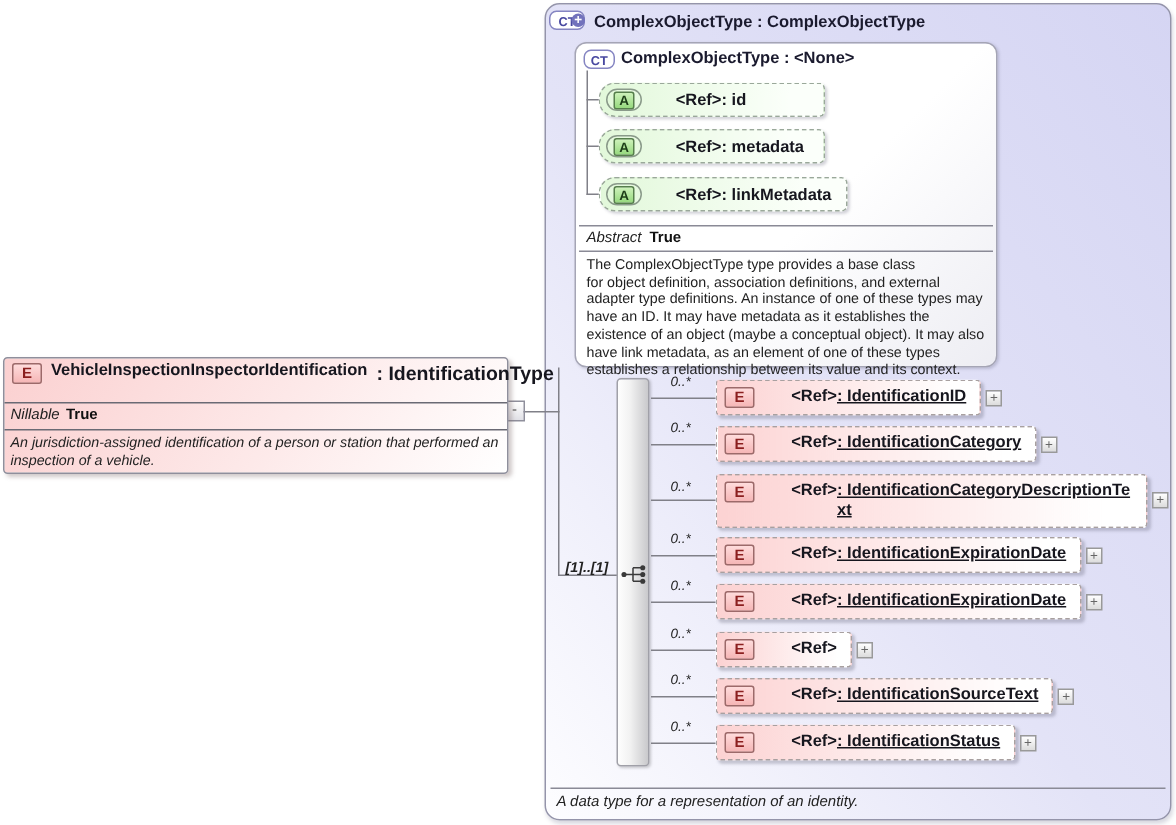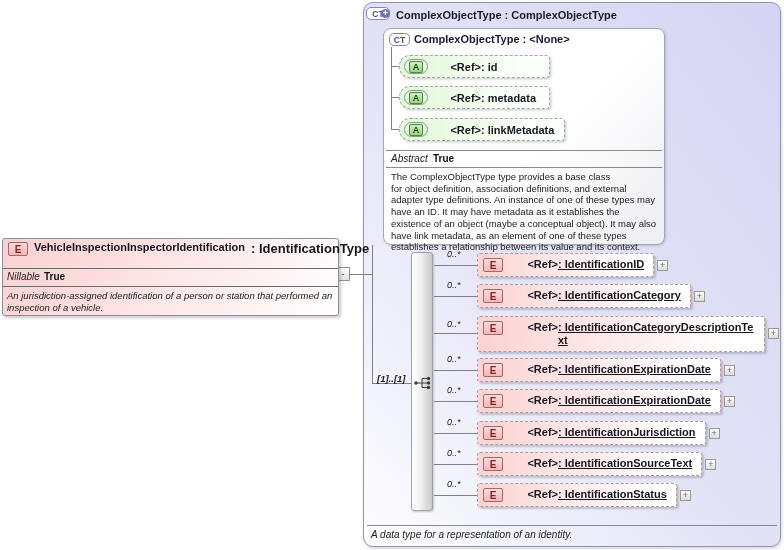--- a/index.html
+++ b/index.html
@@ -222,21 +222,20 @@
     </div>
     <div class="plus-box">+</div>
   </div>
 
   <div class="el-row" style="top:421px;">
     <div class="branch"></div>
     <div class="occ">0..*</div>
     <div class="el-box">
       <span class="e-chip">E</span>
       <span class="ref">&lt;Ref&gt;</span>
-      <span class="el-name">: IdentificationJurisdiction</span>
     </div>
     <div class="plus-box">+</div>
   </div>
 
   <div class="el-row" style="top:452px;">
     <div class="branch"></div>
     <div class="occ">0..*</div>
     <div class="el-box">
       <span class="e-chip">E</span>
       <span class="ref">&lt;Ref&gt;</span>

